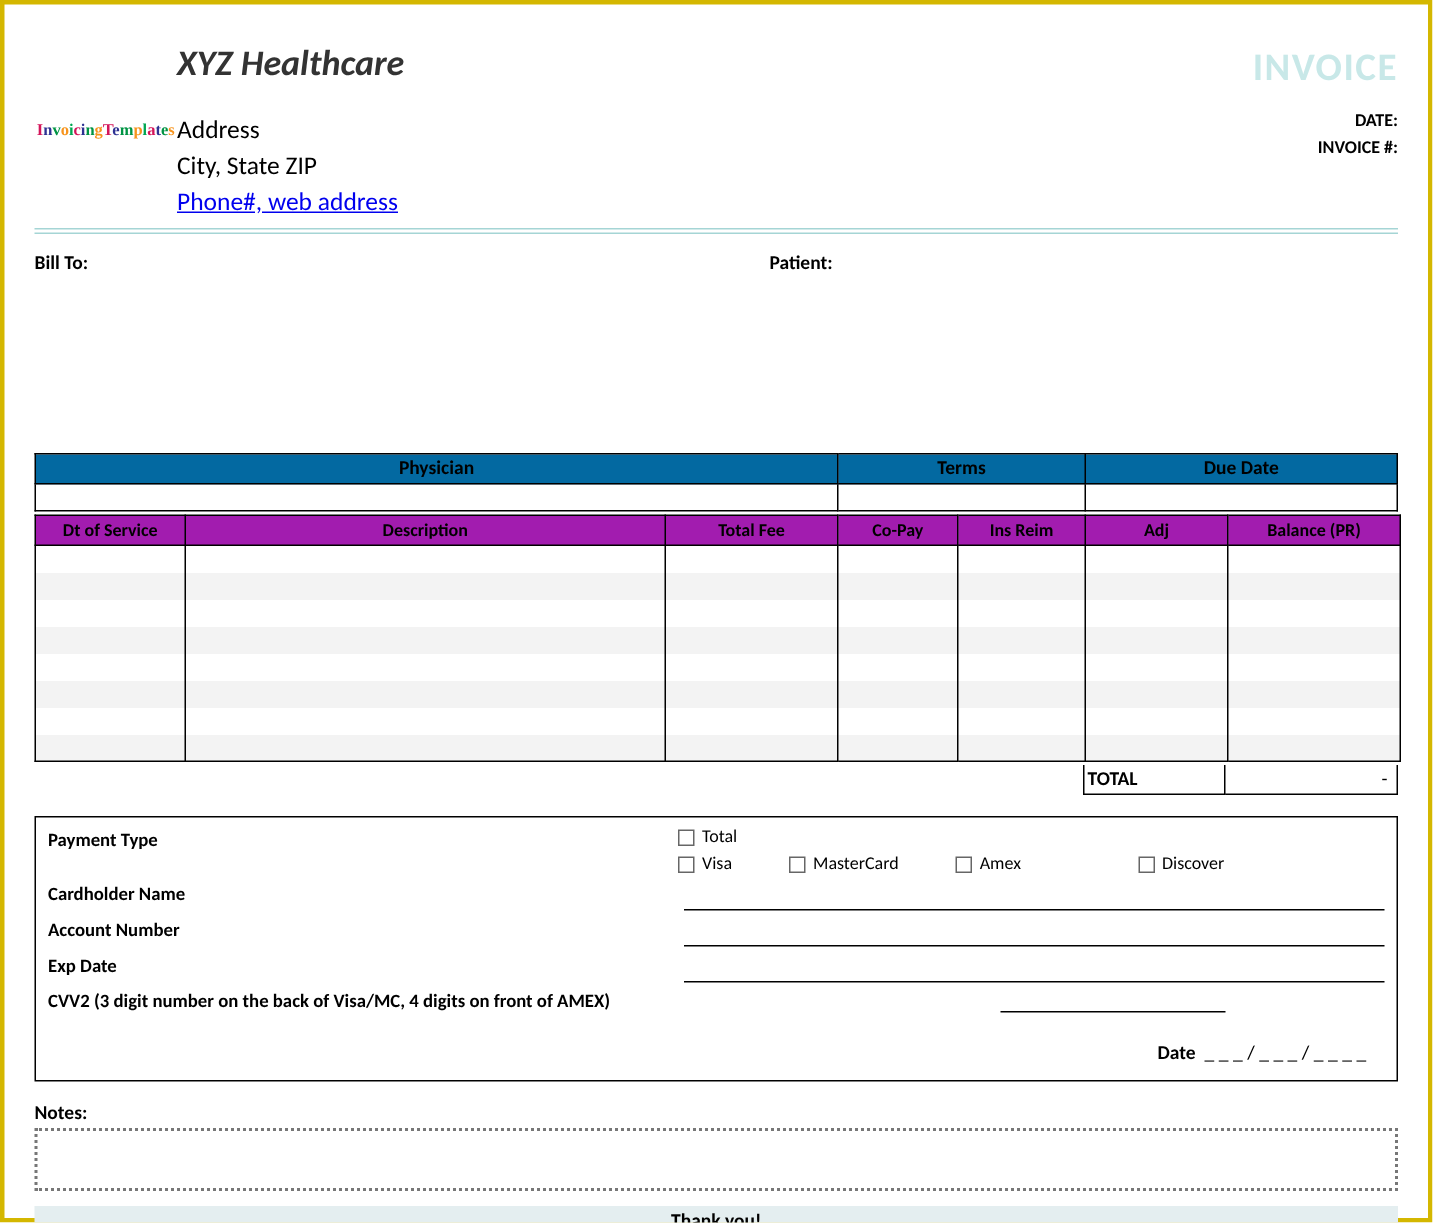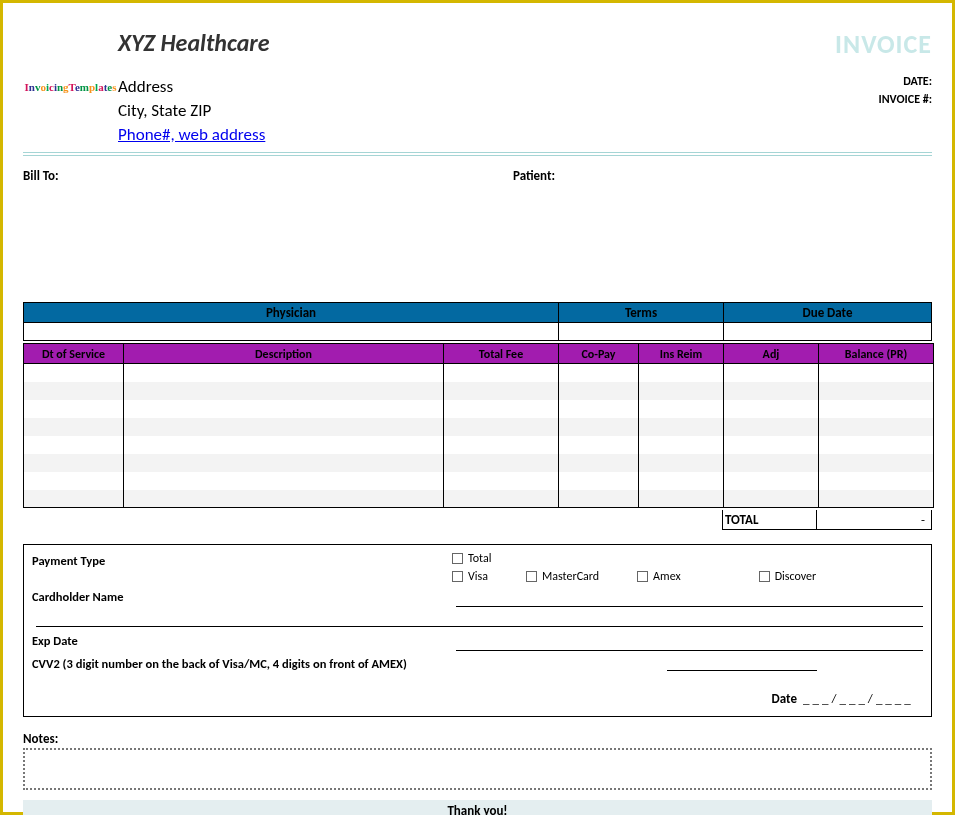--- a/index.html
+++ b/index.html
@@ -425,20 +425,21 @@
               <span>Discover</span>
             </div>
         </div>
       </div>
     </div>
     <div class="payment-row">
       <div class="field-label">Cardholder Name</div>
       <div class="field-line"></div>
     </div>
     <div class="payment-row">
+      <div class="field-label">Account Number</div>
       <div class="field-line"></div>
     </div>
     <div class="payment-row">
       <div class="field-label">Exp Date</div>
       <div class="field-line"></div>
     </div>
     <div class="cvv-row">
       <div class="cvv-label">CVV2 (3 digit number on the back of Visa/MC, 4 digits on front of AMEX)</div>
       <div class="cvv-line"></div>
     </div>

